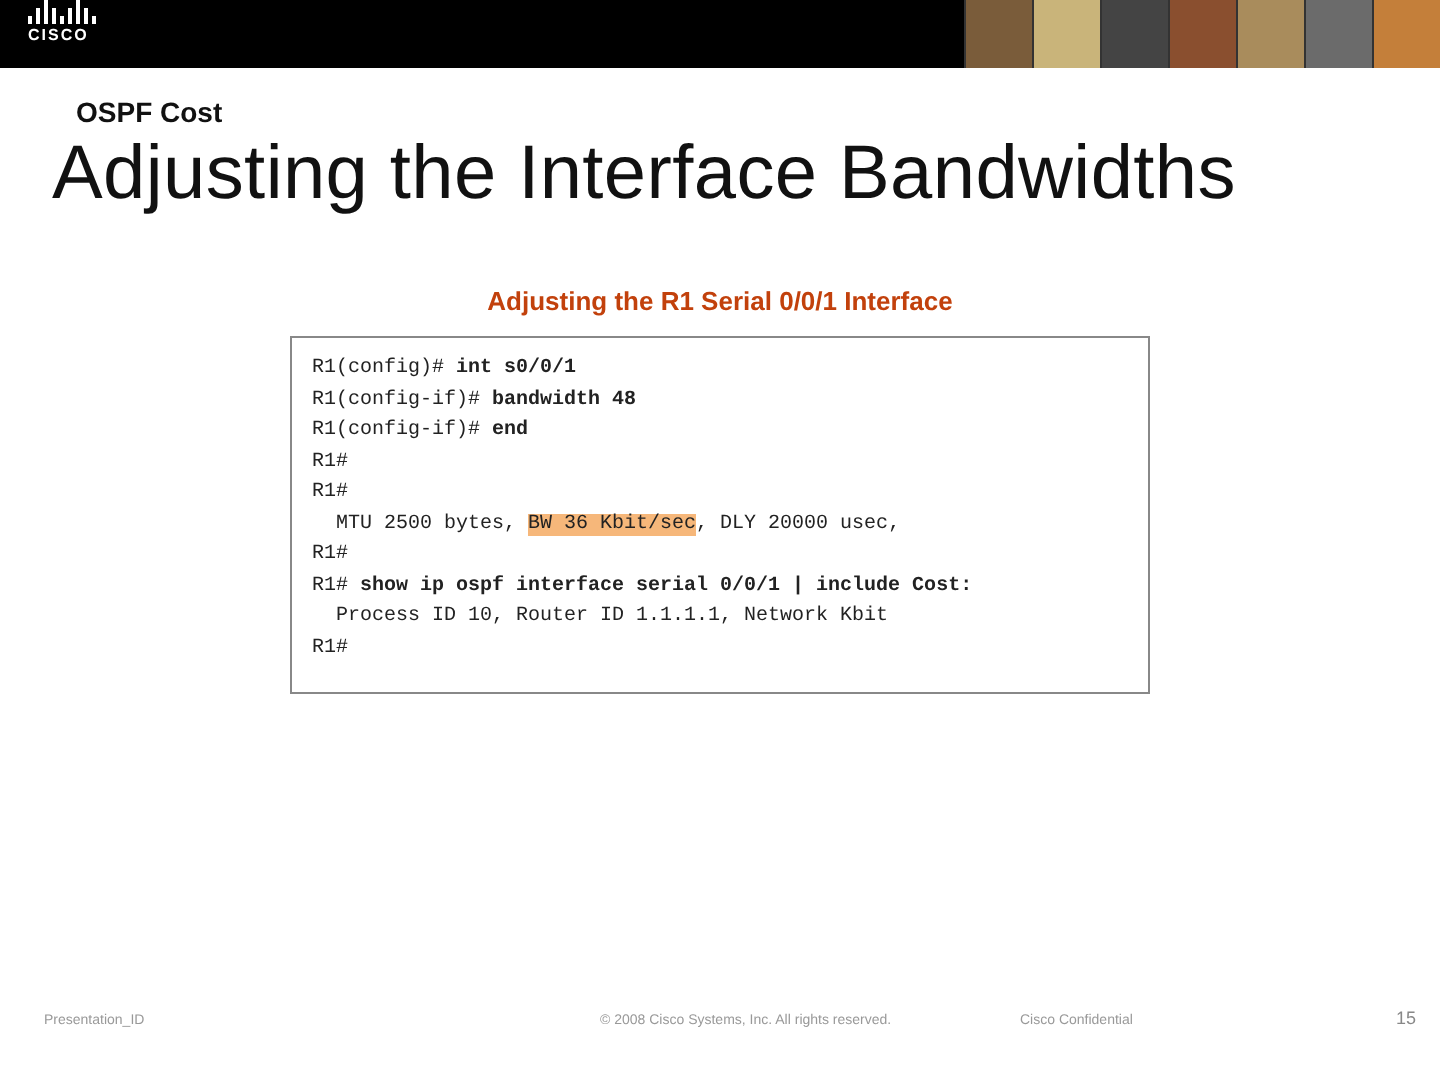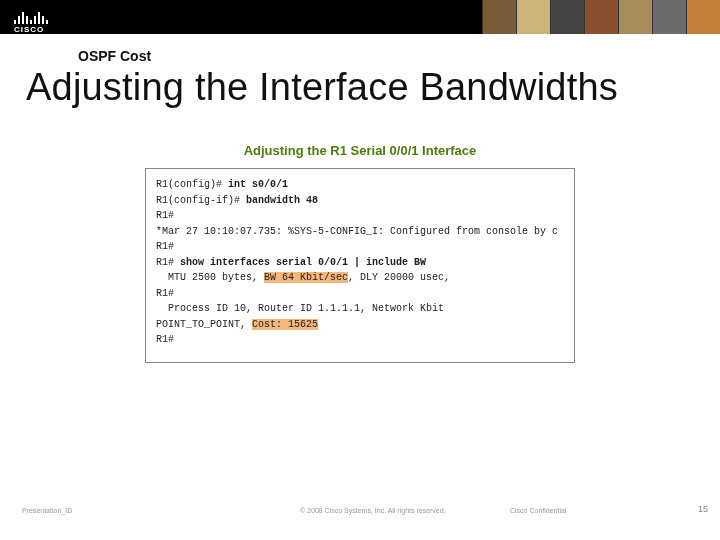--- a/index.html
+++ b/index.html
@@ -1,32 +1,32 @@
 <!DOCTYPE html>
 <html><head>
 <meta charset="utf-8">
 <style>
   * { margin: 0; padding: 0; box-sizing: border-box; }
   body { width: 720px; height: 540px; background: #fff; font-family: Arial, Helvetica, sans-serif; position: relative; overflow: hidden; }
 
-  .topbar { width: 100%; height: 34px; background: #000; display: flex; align-items: flex-end; justify-content: space-between; }
+  .topbar { width: 100%; height: 34px; background: #000; display: flex; align-items: flex-start; justify-content: space-between; }
   .logo-wrap { display: flex; flex-direction: column; align-items: flex-start; padding-left: 14px; color: #fff; }
   .logo-bars { display: flex; gap: 2px; align-items: flex-end; height: 12px; }
   .logo-bars span { display: inline-block; width: 2px; background: #fff; }
   .b1{height:4px}.b2{height:8px}.b3{height:12px}.b4{height:8px}.b5{height:4px}.b6{height:8px}.b7{height:12px}.b8{height:8px}.b9{height:4px}
   .logo-text { font-size: 8px; letter-spacing: 1px; font-weight: bold; margin-top: 1px;}
   .people-strip { display:flex; height:100%; }
   .ppl { width:34px; height:100%; border-left:1px solid #333; }
   .p1{background:#7a5c3a}.p2{background:#c9b47a}.p3{background:#444}.p4{background:#8a4f2f}.p5{background:#a98c5c}.p6{background:#6b6b6b}.p7{background:#c47f3a}
 
-  .subtitle { font-size: 14px; font-weight: bold; color: #111; padding: 14px 0 2px 38px; margin-left: 40px; }
+  .subtitle { font-size: 14px; font-weight: bold; color: #111; padding: 14px 0 2px 38px; }
   .title { font-size: 38px; font-weight: normal; color: #111; padding: 0 0 0 26px; letter-spacing: .2px; }
 
   .figure { margin: 34px auto 0; width: 430px; }
-  .fig-title { font-family: Arial, sans-serif; font-size: 13px; font-weight: bold; text-align: center; margin-bottom: 10px; color: #4d7c0f; }
+  .fig-title { font-family: Arial, sans-serif; font-size: 13px; font-weight: bold; text-align: center; margin-bottom: 10px; color: #c2410c; }
   .terminal { border: 1px solid #888; background: #fff; padding: 8px 10px 14px; font-family: "Courier New", monospace; font-size: 10px; line-height: 1.55; color: #222; }
   .terminal .row { white-space: pre; }
   .hl { background: #f6b77a; }
   .bold { font-weight: bold; }
 
   .footer { position: absolute; bottom: 26px; left: 0; width: 100%; display: flex; color: #999; font-size: 7px; }
   .footer .pid { padding-left: 22px; flex: 0 0 300px; }
   .footer .copy { flex: 0 0 210px; }
   .footer .conf { flex: 0 0 120px; }
   .footer .num { position:absolute; right:12px; bottom:0; font-size:9px; color:#888; }
@@ -61,28 +61,27 @@
 </div>
 
 <div class="subtitle">OSPF Cost</div>
 <div class="title">Adjusting the Interface Bandwidths</div>
 
 <div class="figure">
   <div class="fig-title">Adjusting the R1 Serial 0/0/1 Interface</div>
   <div class="terminal">
     <div class="row"><span>R1(config)# </span><span class="bold">int s0/0/1</span></div>
     <div class="row"><span>R1(config-if)# </span><span class="bold">bandwidth 48</span></div>
+    <div class="row"><span>R1(config-if)# </span><span class="bold">end</span></div>
     <div class="row">R1#</div>
-    <div class="row">*Mar 27 10:10:07.735: %SYS-5-CONFIG_I: Configured from console by c</div>
     <div class="row">R1#</div>
-    <div class="row"><span>R1# </span><span class="bold">show interfaces serial 0/0/1 | include BW</span></div>
-    <div class="row"><span>  MTU 2500 bytes, </span><span class="hl">BW 64 Kbit/sec</span><span>, DLY 20000 usec,</span></div>
+    <div class="row"><span>  MTU 2500 bytes, </span><span class="hl">BW 36 Kbit/sec</span><span>, DLY 20000 usec,</span></div>
     <div class="row">R1#</div>
+    <div class="row"><span>R1# </span><span class="bold">show ip ospf interface serial 0/0/1 | include Cost:</span></div>
     <div class="row">  Process ID 10, Router ID 1.1.1.1, Network Kbit</div>
-    <div class="row"><span>POINT_TO_POINT, </span><span class="hl">Cost: 15625</span></div>
     <div class="row">R1#</div>
   </div>
 </div>
 
 <div class="footer">
   <div class="pid">Presentation_ID</div>
   <div class="copy">© 2008 Cisco Systems, Inc. All rights reserved.</div>
   <div class="conf">Cisco Confidential</div>
   <div class="num">15</div>
 </div>

